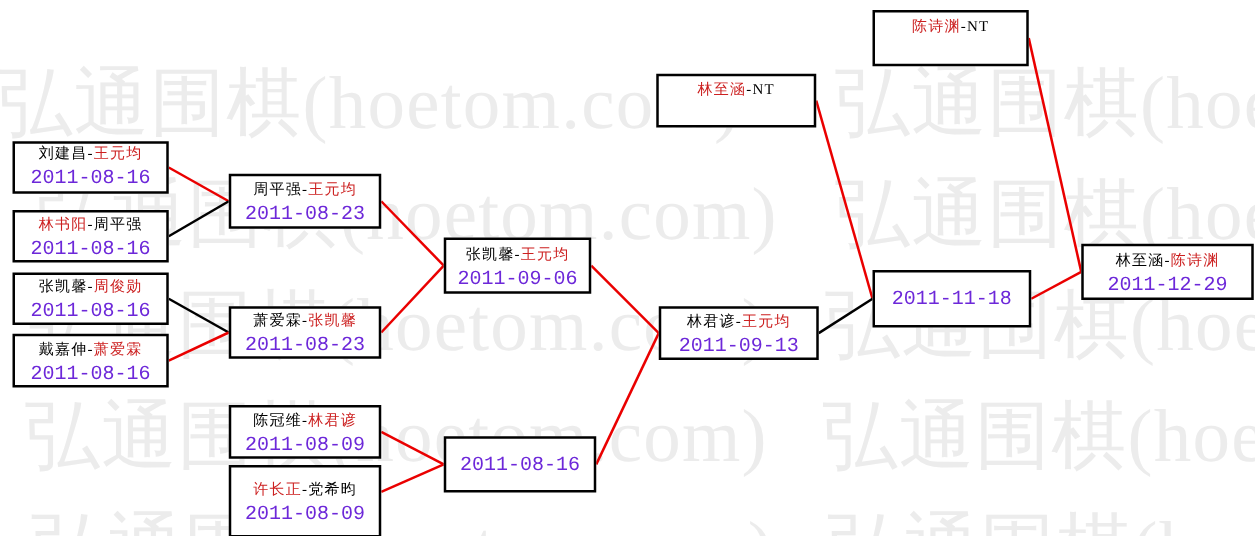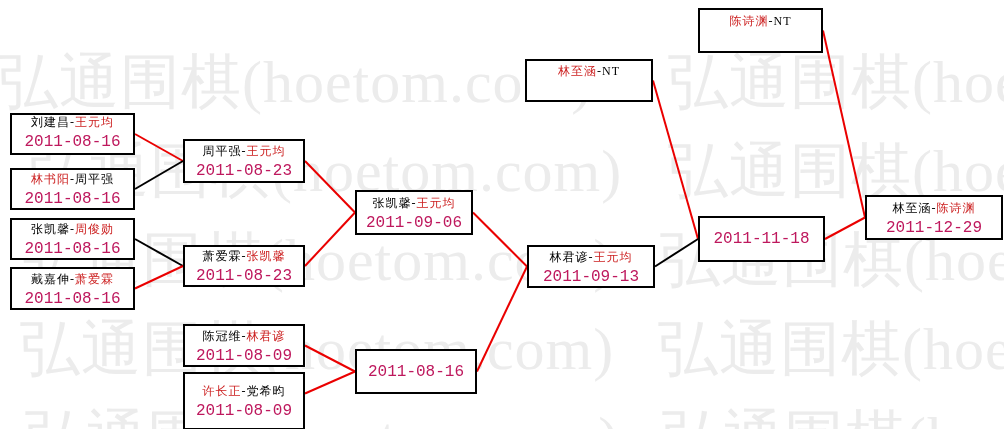--- a/index.html
+++ b/index.html
@@ -41,21 +41,21 @@
     color:#000000;
     letter-spacing:1px;
     white-space:nowrap;
   }
   .name-line .red{ color:#cc2020; }
   .date-line{
     font-family:"Liberation Mono","DejaVu Sans Mono",monospace;
     font-size:16px;
     line-height:20px;
     letter-spacing:0px;
-    color:#be185d;
+    color:#6d28d9;
     min-height:20px;
     white-space:nowrap;
   }
 </style>
 </head>
 <body>
 
 <div class="stage">
   <div id="wm-layer">
       <div class="wm-tile" style="left: -2px; top: 42px;">弘通围棋(hoetom.com)</div>

